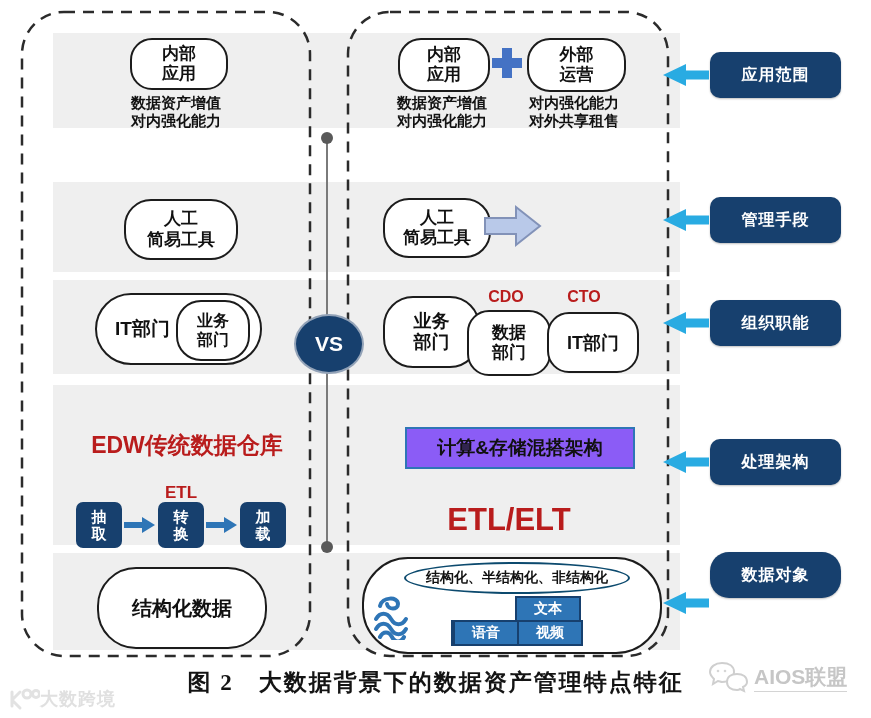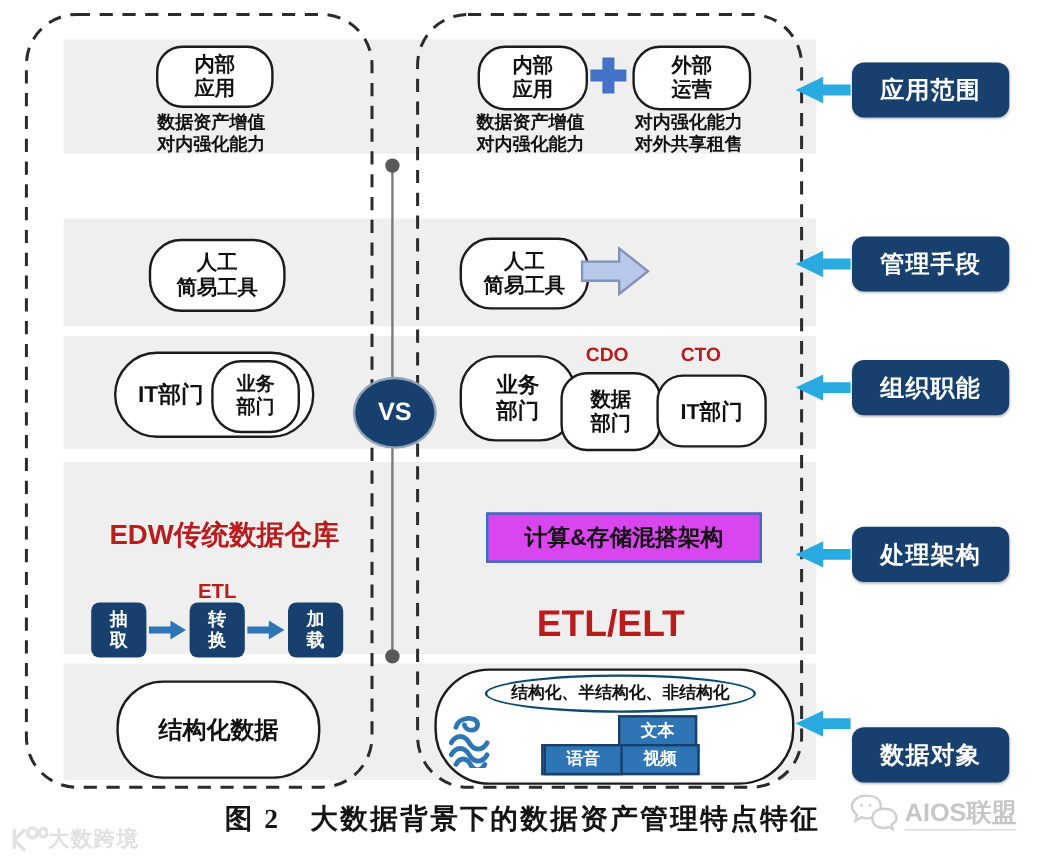--- a/index.html
+++ b/index.html
@@ -35,27 +35,27 @@
 
   
   .vline { position:absolute; left:326px; top:138px; width:2px; height:409px; background:#7a7a7a; z-index:2; }
   .dot   { position:absolute; width:12px; height:12px; border-radius:50%; background:#595959; z-index:2; }
   .vs    { position:absolute; left:294px; top:314px; width:66px; height:56px; background:#17406e;
            border:2px solid #93a3b8; border-radius:50%; color:#fff; font-weight:700; font-size:21px;
            display:flex; align-items:center; justify-content:center; z-index:3; }
 
   
   .dim-label { position:absolute; left:710px; width:131px; height:46px; background:#17406e;
-               border-radius:10px; color:#fff; font-weight:700; font-size:20px; letter-spacing:1px;
+               border-radius:10px; color:#fff; font-weight:700; font-size:16px; letter-spacing:1px;
                display:flex; align-items:center; justify-content:center; z-index:3;
                box-shadow:0 1px 2px rgba(0,0,0,.25); }
   .dim-arrow { position:absolute; left:663px; width:46px; height:22px; z-index:3; }
 
   
-  .arch-box { position:absolute; left:405px; top:427px; width:226px; height:38px; background:#d946ef;
+  .arch-box { position:absolute; left:405px; top:427px; width:226px; height:38px; background:#8b5cf6;
               border:2px solid #2e75b6; display:flex; align-items:center; justify-content:center;
               font-weight:700; font-size:19px; color:#111; z-index:2; }
 
   .oval { position:absolute; left:404px; top:562px; width:222px; height:28px; background:#fff;
           border:2px solid #0c4a6e; border-radius:50%; display:flex; align-items:center;
           justify-content:center; font-weight:700; font-size:14px; color:#111; z-index:3; }
 
   .fig-caption { position:absolute; left:0; right:0; top:667px; text-align:center;
                  font-family:"Liberation Serif","DejaVu Serif",serif; font-weight:700;
                  font-size:23px; letter-spacing:2px; color:#141414; z-index:2; }
@@ -162,21 +162,21 @@
   </svg>
   <div class="dtype" style="left:451px;top:620px;width:62px;height:22px;">图像</div>
   <div class="dtype" style="left:515px;top:596px;width:62px;height:22px;">文本</div>
   <div class="dtype" style="left:453px;top:620px;width:62px;height:22px;">语音</div>
   <div class="dtype" style="left:517px;top:620px;width:62px;height:22px;">视频</div>
 
   <div class="dim-label" style="top:52px;">应用范围</div>
   <div class="dim-label" style="top:197px;">管理手段</div>
   <div class="dim-label" style="top:300px;">组织职能</div>
   <div class="dim-label" style="top:439px;">处理架构</div>
-  <div class="dim-label" style="top:606px;">数据对象</div>
+  <div class="dim-label" style="top:552px;border-radius:19px;">数据对象</div>
 
   <svg class="dim-arrow" style="top:64px;" viewBox="0 0 46 22">
       <polygon points="0,11 23,0 23,6.5 46,6.5 46,15.5 23,15.5 23,22" fill="#29abe2"></polygon>
     </svg>
   <svg class="dim-arrow" style="top:209px;" viewBox="0 0 46 22">
       <polygon points="0,11 23,0 23,6.5 46,6.5 46,15.5 23,15.5 23,22" fill="#29abe2"></polygon>
     </svg>
   <svg class="dim-arrow" style="top:312px;" viewBox="0 0 46 22">
       <polygon points="0,11 23,0 23,6.5 46,6.5 46,15.5 23,15.5 23,22" fill="#29abe2"></polygon>
     </svg>

